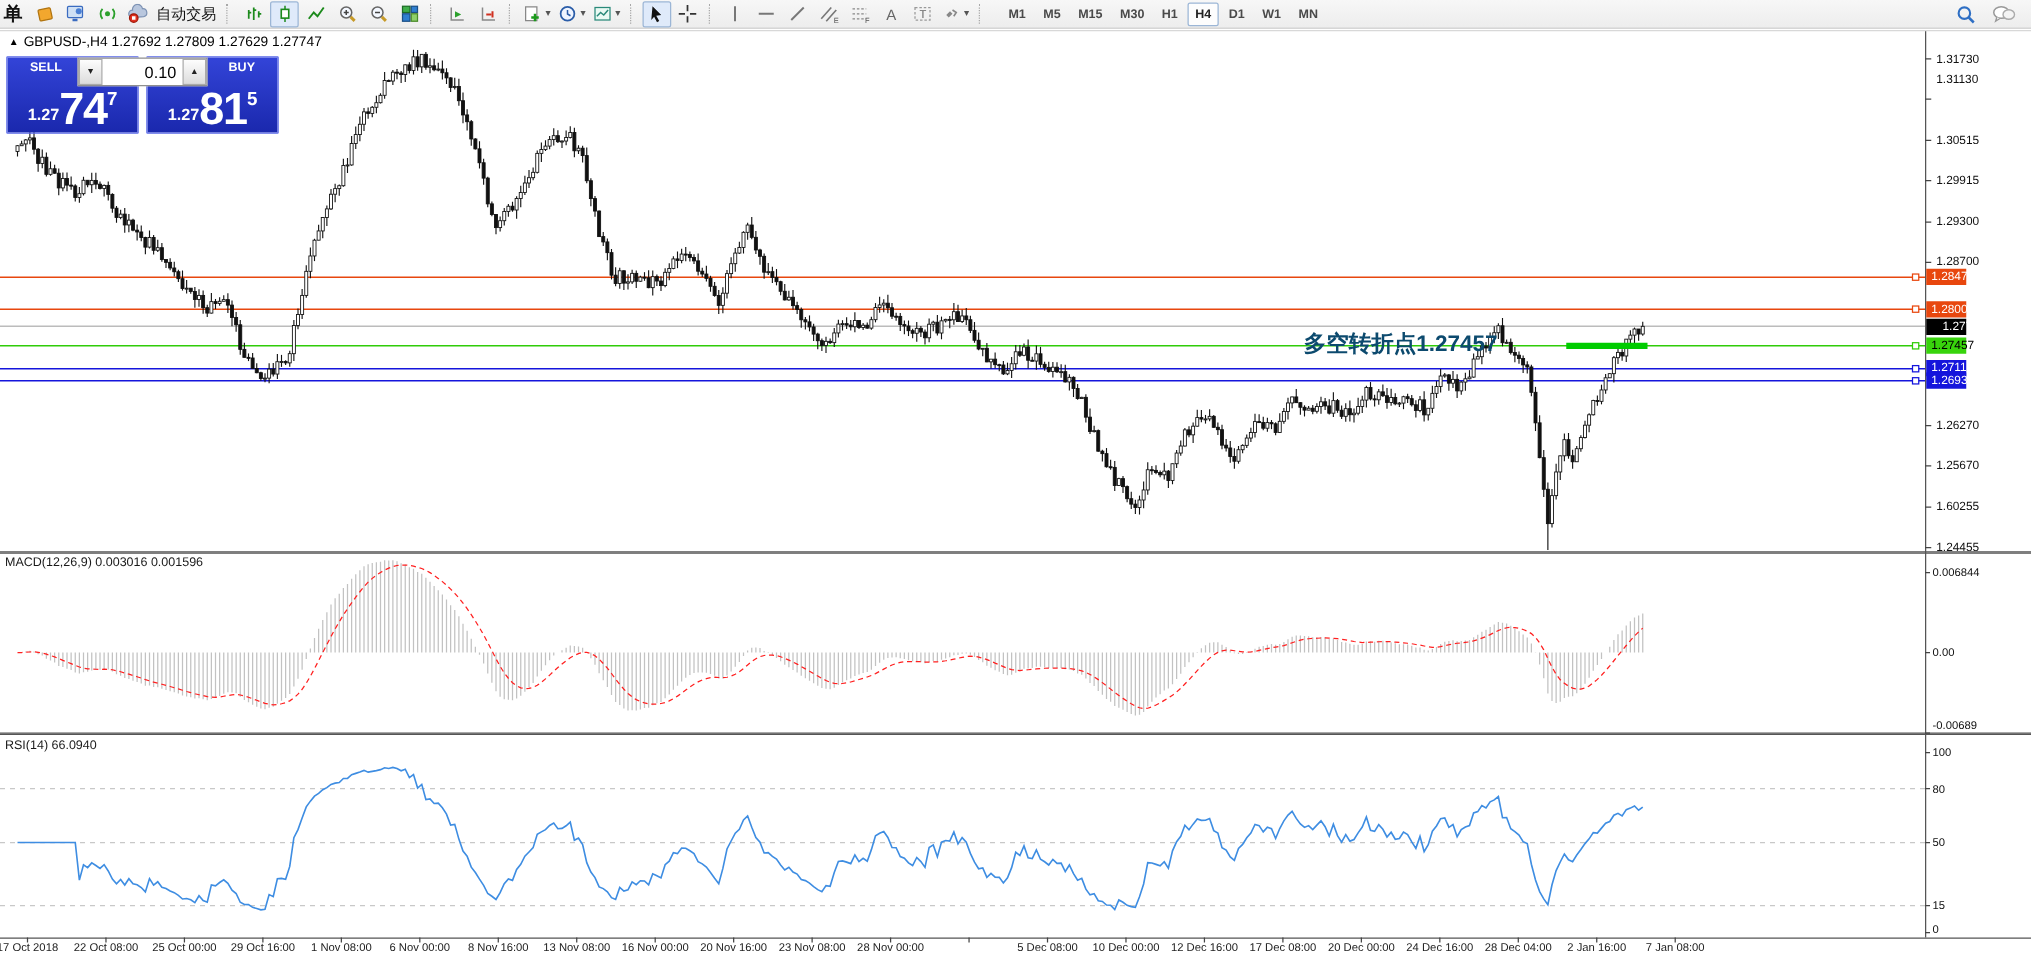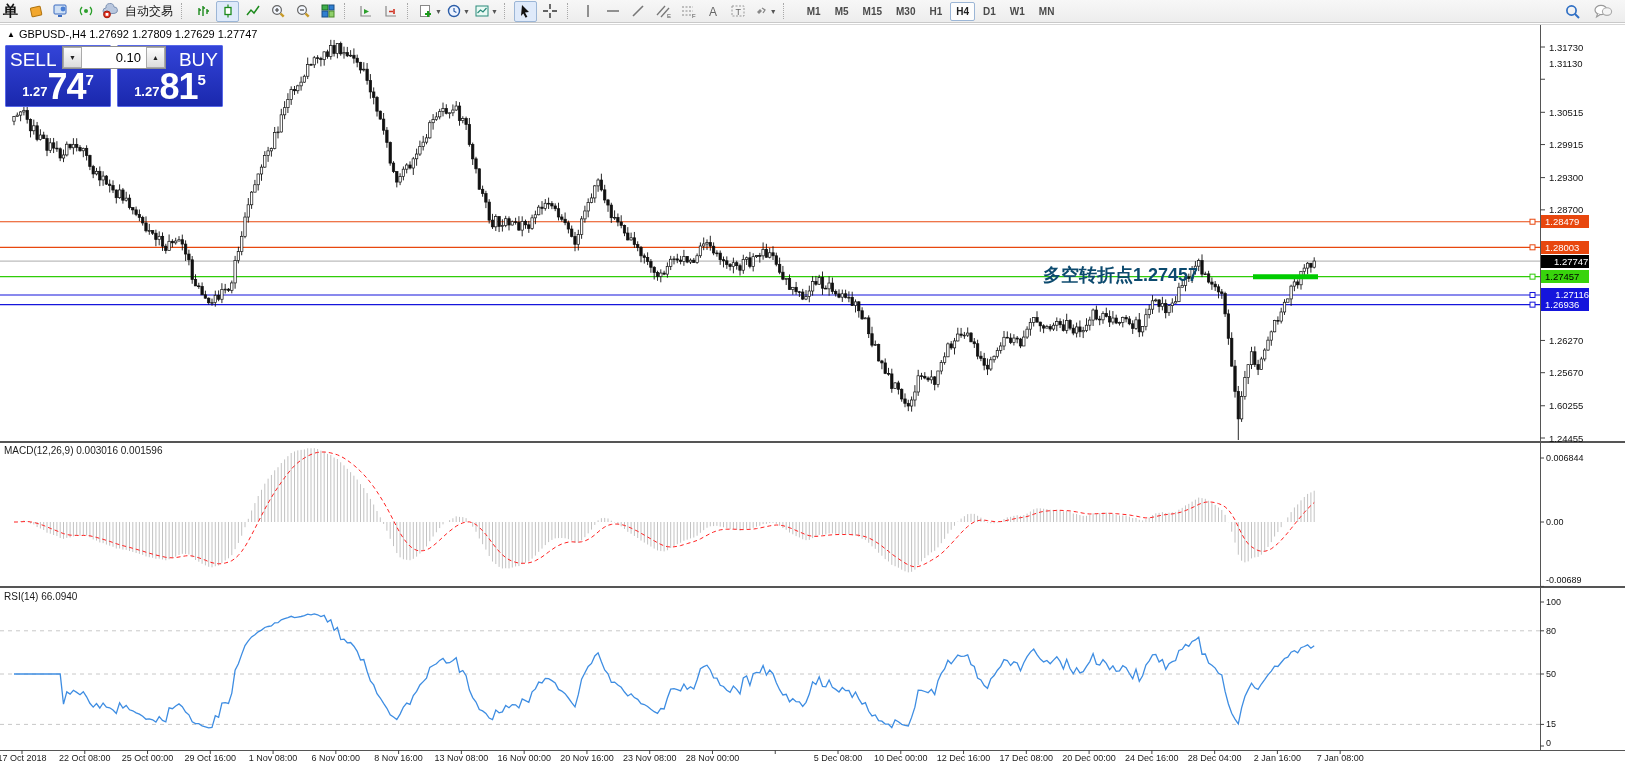--- a/index.html
+++ b/index.html
@@ -20,30 +20,30 @@
   .tf-btn.pressed{background:#fdfdfd;border-color:#9cb6d6;color:#222}
   .toolbar-right{margin-left:auto;display:flex;align-items:center;margin-right:10px}
   
   #plotwrap{position:absolute;left:0;top:0;width:1625px;height:768px;z-index:1}
   .chart-title{position:absolute;left:7px;top:28px;font-size:11px;color:#000;z-index:12;white-space:nowrap}
   .chart-title .tri{font-size:8px;vertical-align:1px;margin-right:4px}
   .annotation{position:absolute;left:1043px;top:263px;font-size:18px;font-weight:bold;z-index:12;white-space:nowrap}
   .macd-label{position:absolute;left:4px;top:445px;font-size:10px;color:#1a1a1a;z-index:12}
   .rsi-label{position:absolute;left:4px;top:591px;font-size:10px;color:#1a1a1a;z-index:12}
   .ptick{position:absolute;left:1549px;font-size:9.5px;color:#111;height:11px;line-height:11px;z-index:12;white-space:nowrap}
-  .pbadge{position:absolute;left:1541px;width:48px;height:13px;line-height:13px;font-size:9.5px;
+  .pbadge{position:absolute;left:1541px;width:32px;height:13px;line-height:13px;font-size:9.5px;
           padding-left:4px;box-sizing:border-box;z-index:13;white-space:nowrap}
   .iaxis{position:absolute;left:1546px;font-size:9px;color:#111;height:10px;line-height:10px;z-index:12;white-space:nowrap}
   .dlabel{position:absolute;top:753px;font-size:9px;color:#222;transform:translateX(-50%);white-space:nowrap;z-index:12}
   
   .trade-panel{position:absolute;left:5px;top:45px;width:218px;height:62px;z-index:20}
   .tp-half{position:absolute;top:0;height:62px;width:106px;background:linear-gradient(#3344d8,#1a28ad);
            border:1px solid #5868e8;box-sizing:border-box;border-radius:1px}
   .tp-sell{left:0}.tp-buy{right:0}
-  .tp-toplabel{color:#fff;font-size:19px;font-weight:normal;padding:3px 4px}
+  .tp-toplabel{color:#fff;font-size:10px;font-weight:bold;padding:3px 18px}
   .tp-buy .tp-toplabel{text-align:right}
   .tp-price{position:absolute;bottom:1px;left:0;right:0;display:flex;align-items:flex-end;justify-content:center;color:#fff}
   .tp-prefix{font-size:13px;font-weight:bold;margin-bottom:6px}
   .tp-main{font-size:36px;font-weight:bold;line-height:36px;letter-spacing:-1px}
   .tp-sup{font-size:15px;font-weight:bold;margin-bottom:17px}
   .tp-spinner{position:absolute;left:57px;top:1px;width:104px;height:23px;background:#fff;border:1px solid #8f8f8f;
               box-sizing:border-box;display:flex;z-index:21}
   .tp-spinbtn{width:17px;background:linear-gradient(#fdfdfd,#dcdcdc);border:1px solid #aaa;font-size:7px;color:#222;
               display:flex;align-items:center;justify-content:center}
   .tp-vol{flex:1;text-align:right;font-size:13px;color:#000;padding:3px 5px 0 0}

